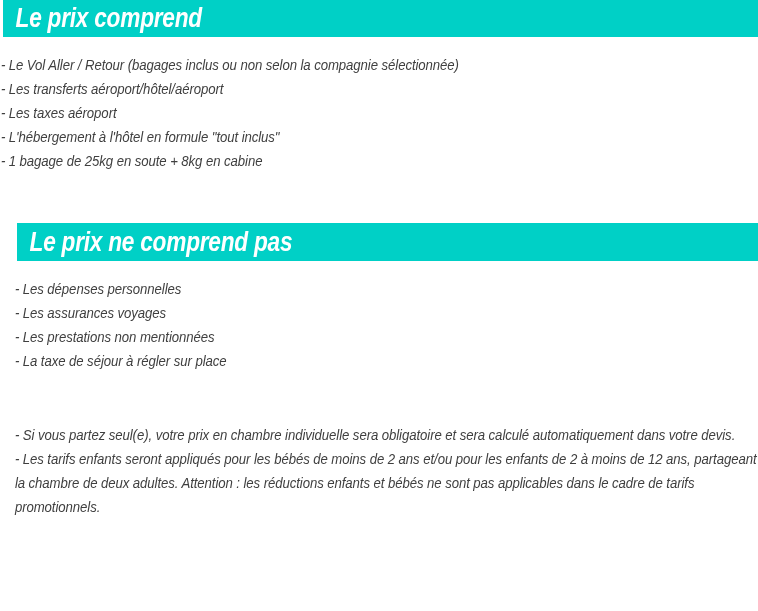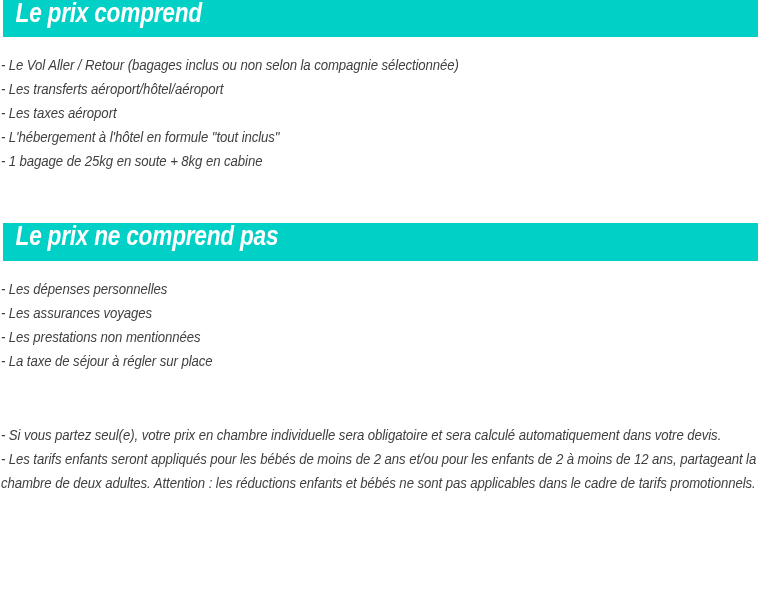--- a/index.html
+++ b/index.html
@@ -11,27 +11,27 @@
   *{box-sizing:border-box;}
   html,body{margin:0;padding:0;}
   body{
     width:758px;
     height:611px;
     background:var(--page-bg);
     overflow:hidden;
     font-family:"Liberation Sans", sans-serif;
   }
   .panel{width:758px;}
-  .section + .section{margin-top:50px;}
+  .section + .section{margin-top:50px;margin-left:14px;}
   .band{
     height:38px;
     margin-left:3px;
     background:var(--band-bg);
     display:flex;
-    align-items:flex-start;
+    align-items:center;
     overflow:hidden;
   }
   .section:first-child .band{height:37px;}
   .band-title{
     margin:0;
     padding-left:15px;
     color:var(--band-fg);
     font-style:italic;
     font-weight:bold;
     font-size:27px;

